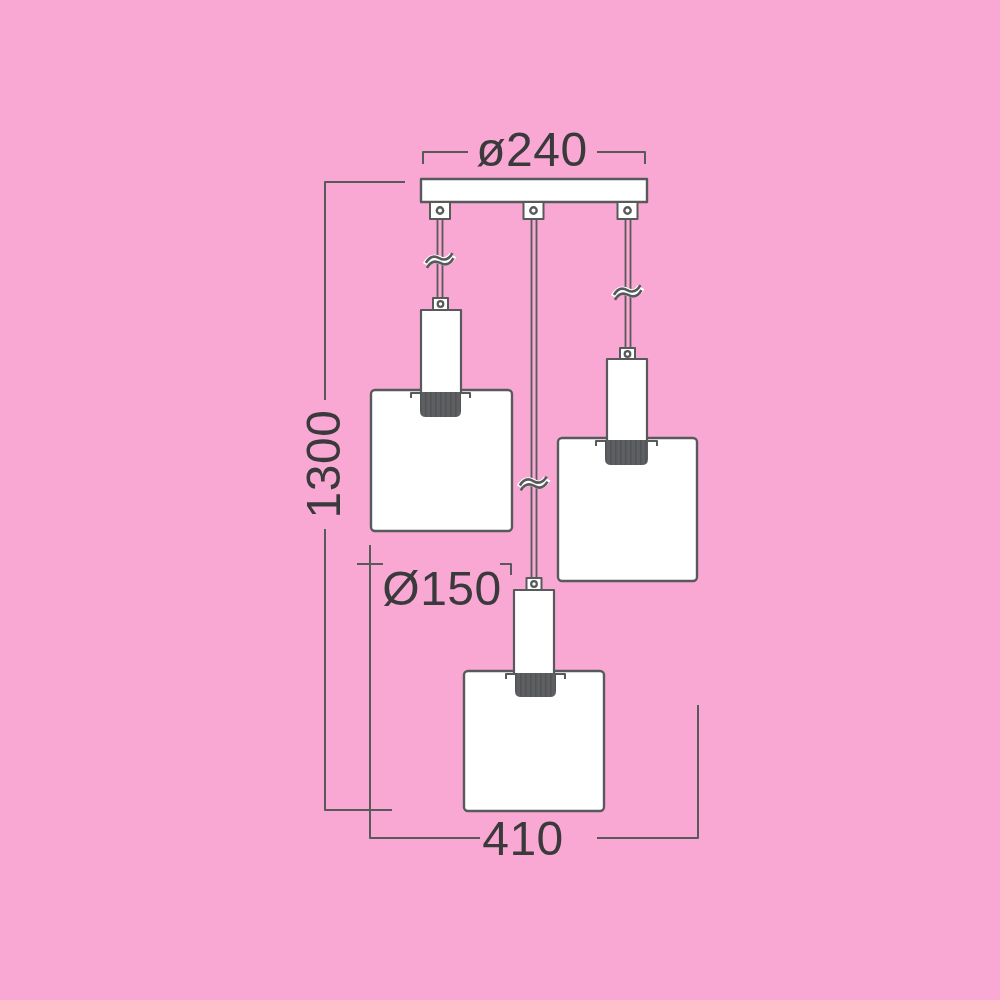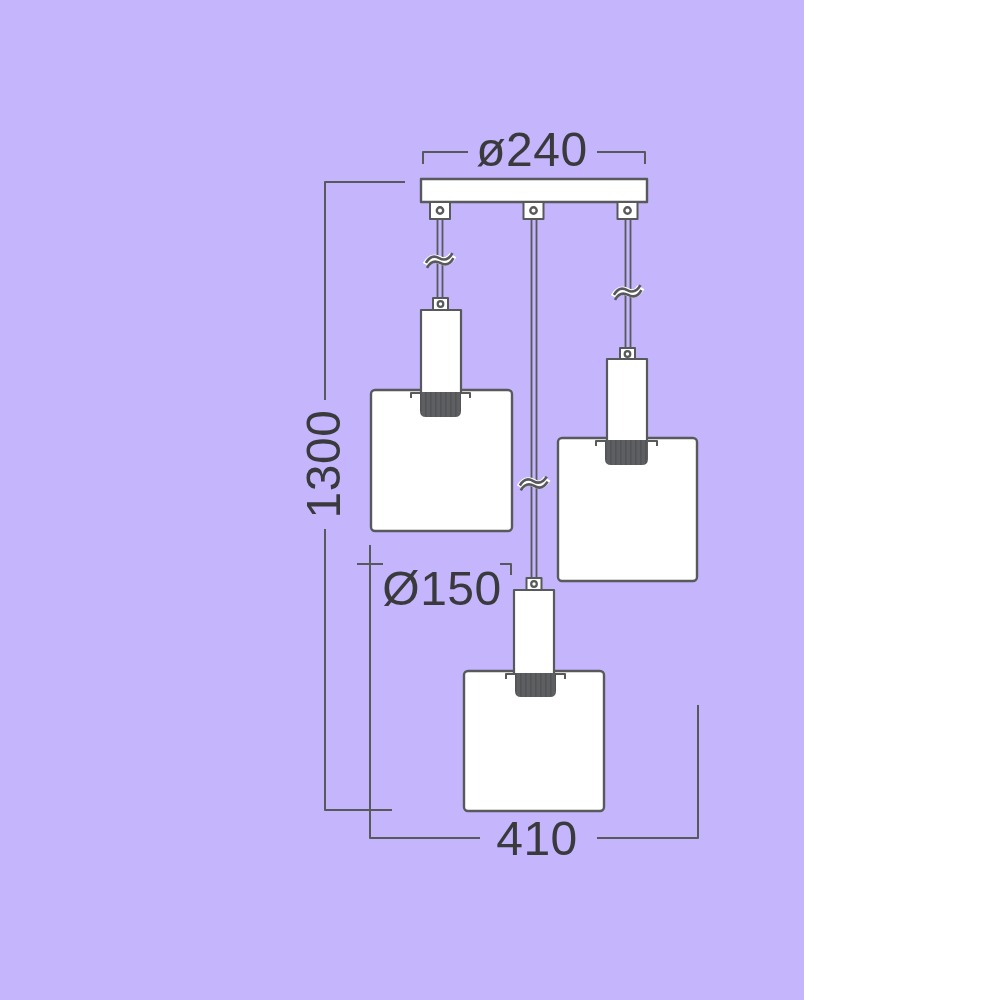--- a/index.html
+++ b/index.html
@@ -1,17 +1,17 @@
 <!DOCTYPE html>
 <html><head>
 <meta charset="utf-8">
 <style>
   html,body{margin:0;padding:0;background:#ffffff;}
   .stage{
-    position:relative;width:804px;height:1000px;background:#c4b5fd;overflow:hidden;
+    position:relative;width:1000px;height:1000px;background:#f9a8d4;overflow:hidden;
     font-family:"Liberation Sans", sans-serif;
   }
   .stage svg{position:absolute;left:0;top:0;}
   .dim-label{
     position:absolute;color:#3A3A3C;font-size:48px;font-weight:400;
     letter-spacing:0.5px;white-space:nowrap;transform:translate(-50%,-52%);
     line-height:1;
   }
   .dim-label.vertical{transform:translate(-50%,-50%) rotate(-90deg);}
 </style>
@@ -122,15 +122,15 @@
       </g>
     </g>
   </svg>
 
   <div class="dim-label" style="left:532px;top:151px;">ø240</div>
 
   <div class="dim-label vertical" style="left:324px;top:464px;">1300</div>
 
   <div class="dim-label" style="left:442px;top:566px;margin-top:24px;">Ø150</div>
 
-  <div class="dim-label" style="left:537px;top:840px;">410</div>
+  <div class="dim-label" style="left:523px;top:840px;">410</div>
 
 </div>
 
 </body></html>

